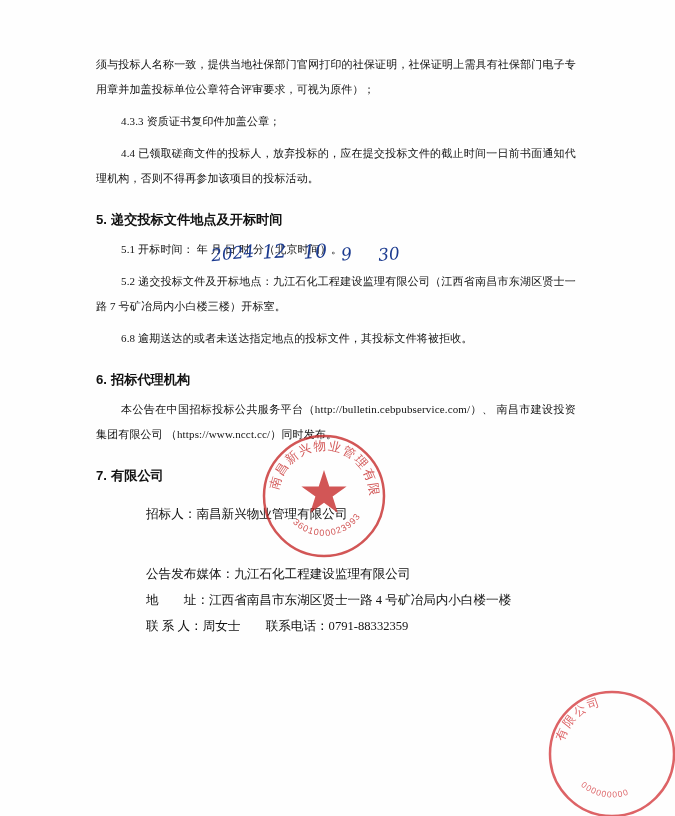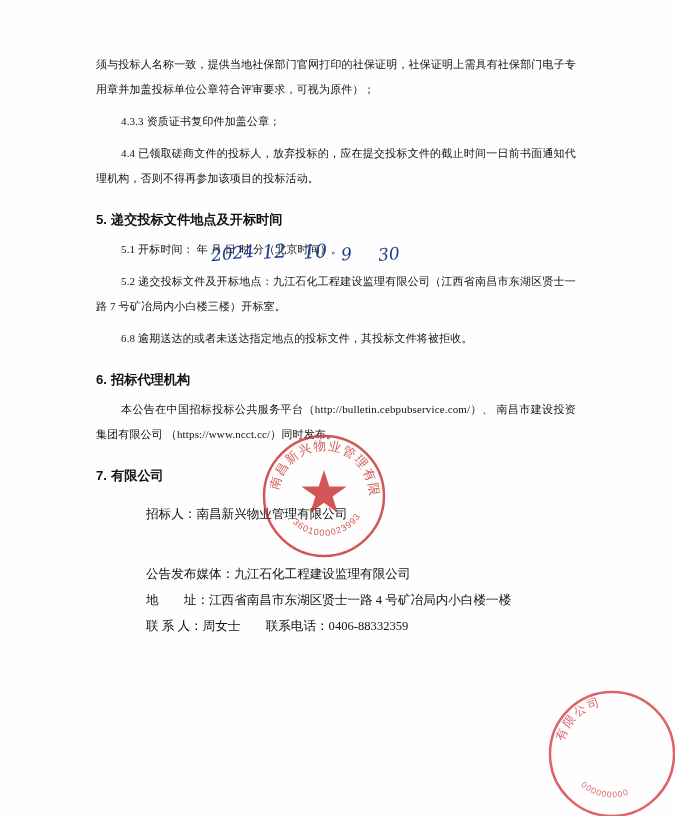--- a/index.html
+++ b/index.html
@@ -140,21 +140,21 @@
 
     <div class="contact-block">
       <div class="contact-row"><span class="lbl">招标人：</span><span>南昌新兴物业管理有限公司</span></div>
     </div>
 
     <div class="spacer-md"></div>
 
     <div class="contact-block">
       <div class="contact-row"><span class="lbl">公告发布媒体：</span><span>九江石化工程建设监理有限公司</span></div>
       <div class="contact-row"><span class="lbl">地　　址：</span><span>江西省南昌市东湖区贤士一路 4 号矿冶局内小白楼一楼</span></div>
-      <div class="contact-row"><span class="lbl">联 系 人：</span><span>周女士　　联系电话：0406-88332359</span></div>
+      <div class="contact-row"><span class="lbl">联 系 人：</span><span>周女士　　联系电话：0791-88332359</span></div>
     </div>
 
   </div>
 
   <span class="hand" style="left:211px; top:243px;">2024</span>
   <span class="hand2" style="left:262px; top:240px;">12</span>
   <span class="hand2" style="left:303px; top:240px;">10</span>
   <span class="hand" style="left:341px; top:244px;">9</span>
   <span class="hand" style="left:378px; top:244px;">30</span>
 

